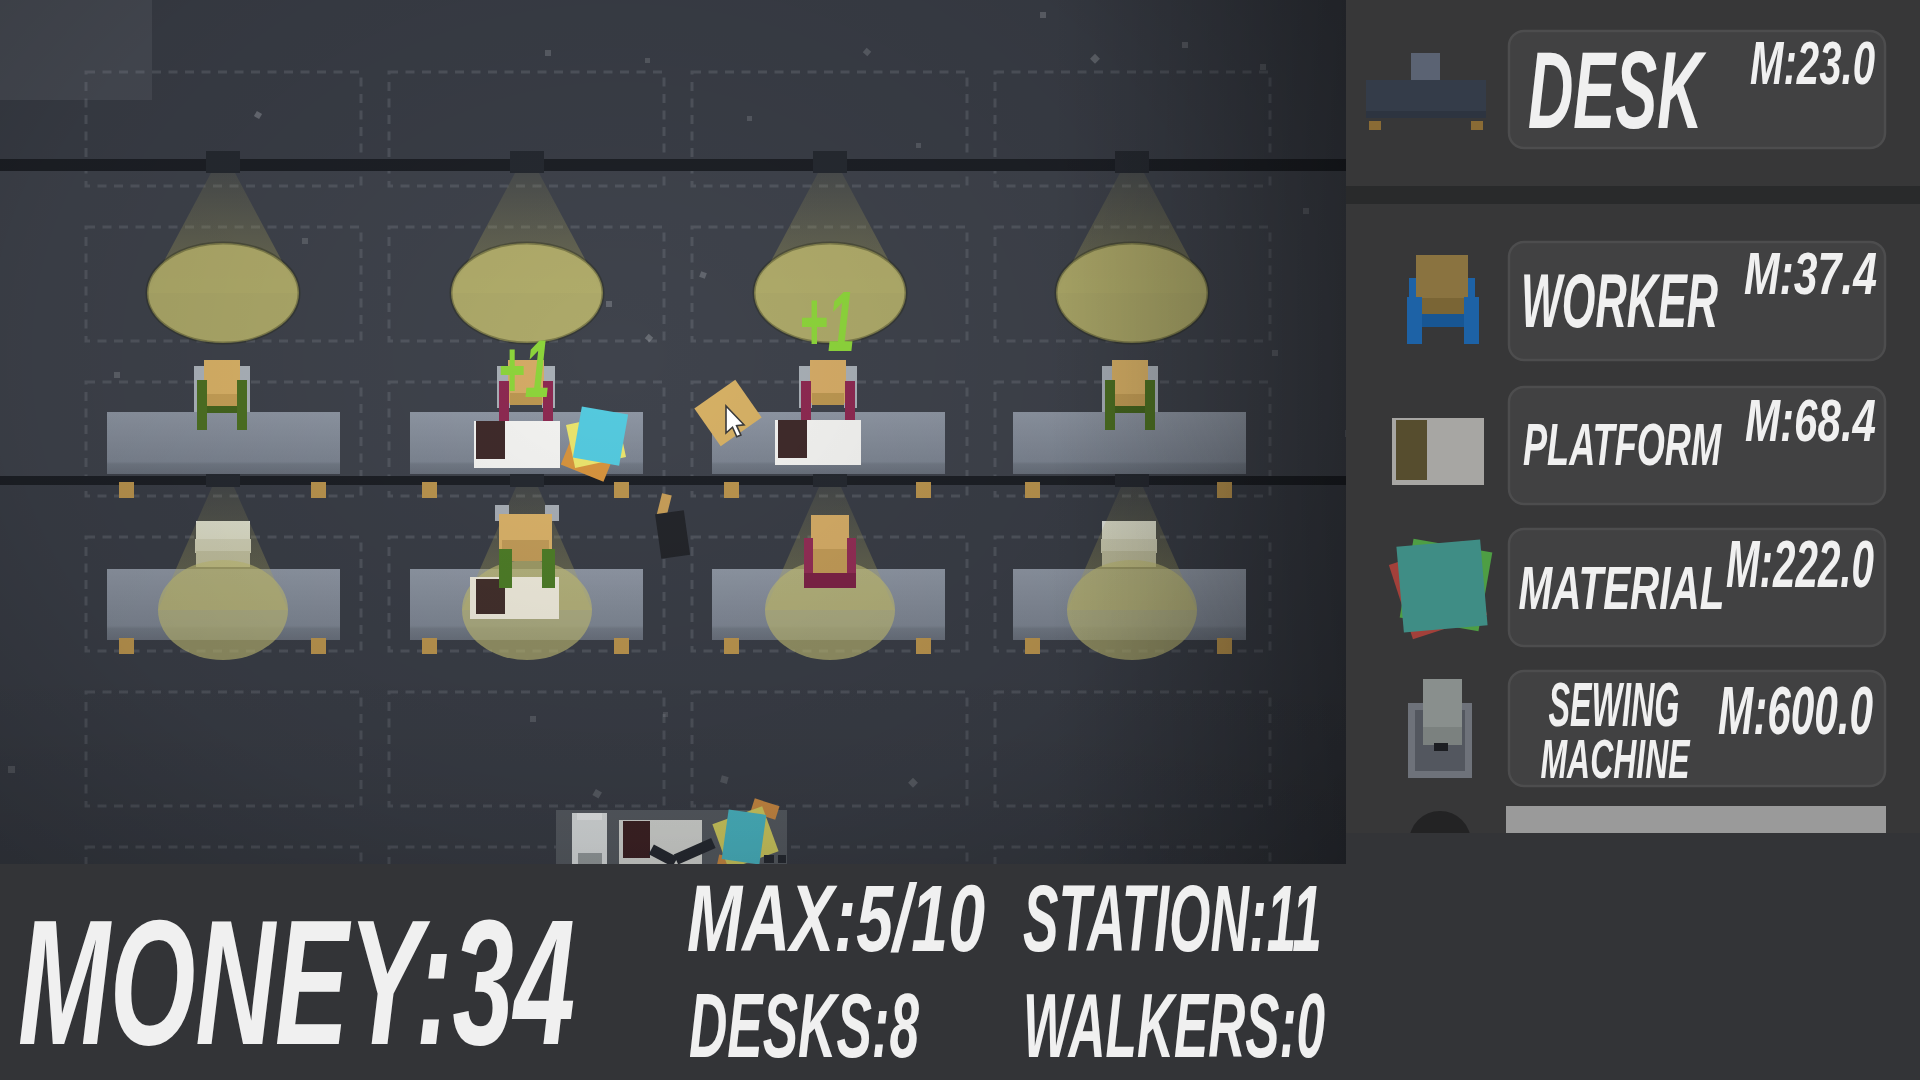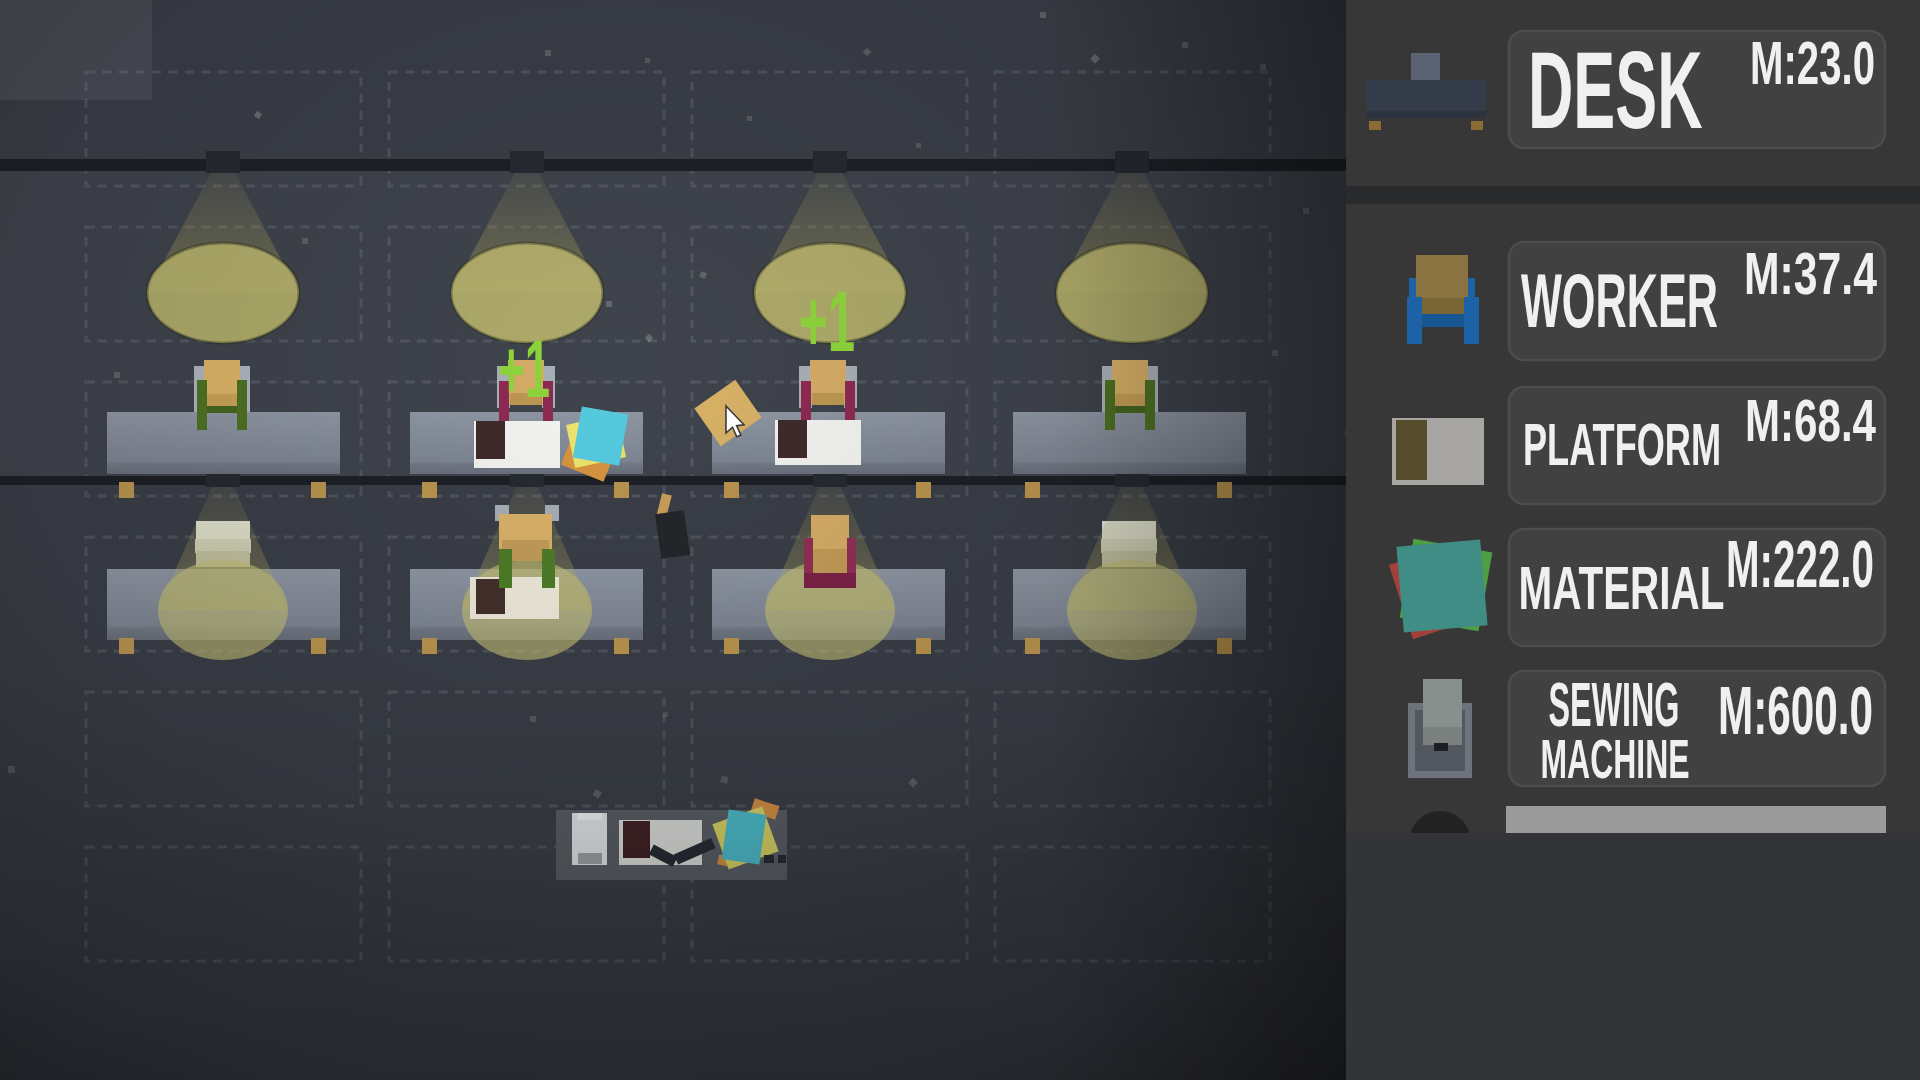--- a/index.html
+++ b/index.html
@@ -1,17 +1,17 @@
 <!DOCTYPE html>
 <html><head>
 <meta charset="utf-8">
 <style>
   html,body{margin:0;padding:0;width:1920px;height:1080px;overflow:hidden;background:#333437;}
   #stage{position:absolute;left:0;top:0;width:1920px;height:1080px;font-family:"Liberation Sans",sans-serif;}
-  .abs{position:absolute;}
+  .abs{position:absolute;font-style:italic;}
   svg text{font-family:"Liberation Sans",sans-serif;font-weight:bold;fill:#f0f0f0;}
 </style>
 </head>
 <body>
 <div id="stage">
 
 <div class="abs" style="left:0;top:0;width:1346px;height:1080px;background:#34373e;">
 <svg id="game" width="1346" height="1080" viewBox="0 0 1346 1080">
   <defs>
     <linearGradient id="deskg" x1="0" y1="0" x2="0" y2="1">
@@ -413,15 +413,31 @@
     <rect x="88" y="743" width="14" height="8" fill="#1c1e22"></rect>
   </g>
 
   <rect x="160" y="806" width="380" height="27" fill="#9a9a9a"></rect>
 
   <circle cx="94" cy="842" r="31" fill="#232324"></circle>
   </g>
 </svg>
 </div>
 
-
-
+<div class="abs" style="left:0;top:864px;width:1346px;height:216px;background:#333437;">
+<svg id="botleft" width="1346" height="216" viewBox="0 0 1346 216">
+  <g id="bl">
+
+  <text x="18" y="180" font-size="178" textLength="557" lengthAdjust="spacingAndGlyphs">MONEY:34</text>
+
+  <text x="687" y="86.8" font-size="94" textLength="298" lengthAdjust="spacingAndGlyphs">MAX:5/10</text>
+
+  <text x="1023" y="86.8" font-size="94" textLength="299" lengthAdjust="spacingAndGlyphs">STATION:11</text>
+
+  <text x="689" y="192.8" font-size="90" textLength="230" lengthAdjust="spacingAndGlyphs">DESKS:8</text>
+
+  <text x="1023" y="192.8" font-size="90" textLength="302" lengthAdjust="spacingAndGlyphs">WALKERS:0</text>
+  </g>
+</svg>
 </div>
 
+
+</div>
+
 </body></html>

